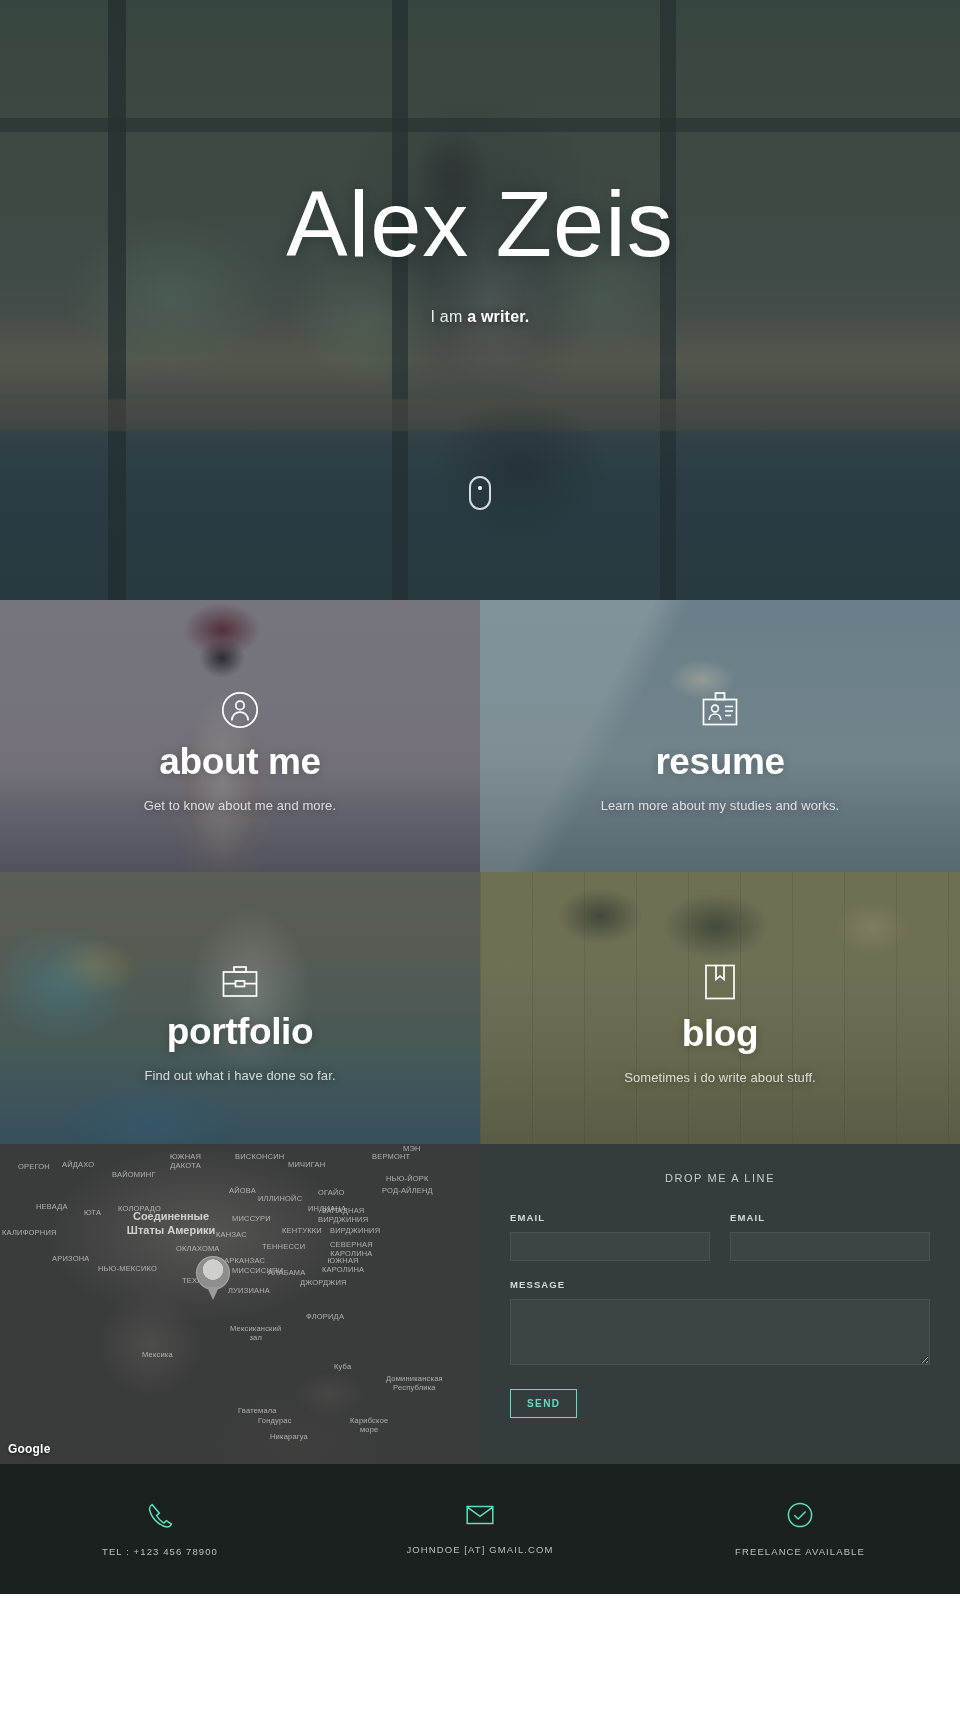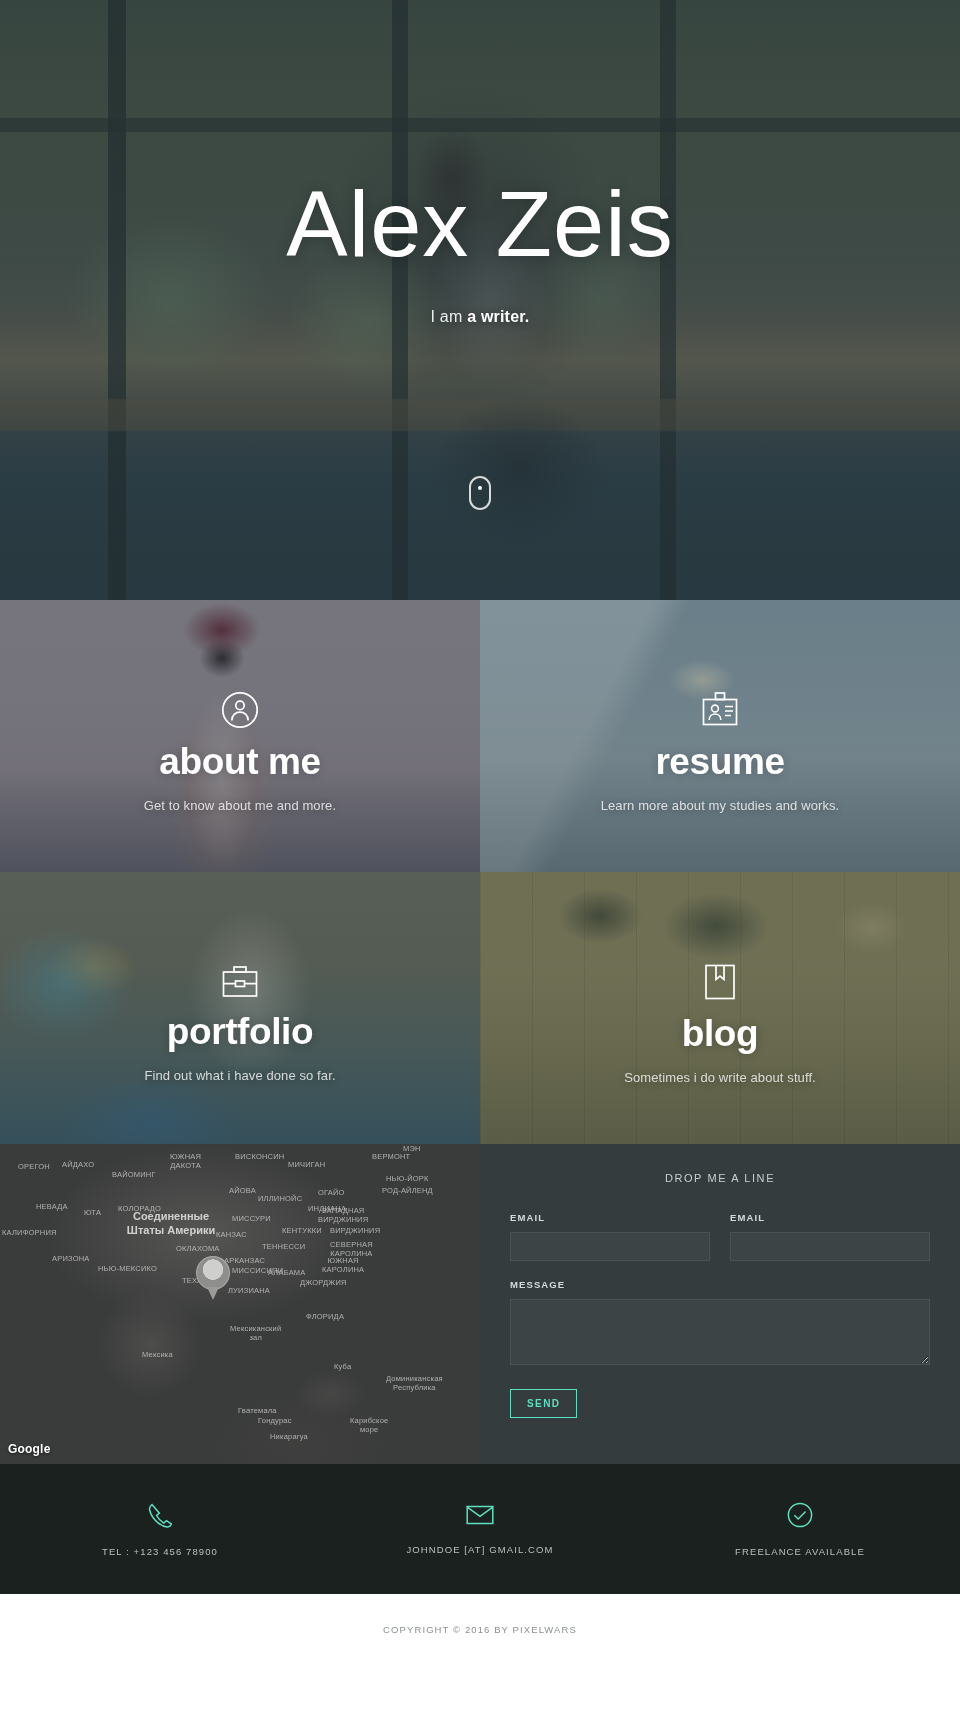--- a/index.html
+++ b/index.html
@@ -536,17 +536,14 @@
         <svg width="26" height="26" viewBox="0 0 26 26" fill="none">
           <circle cx="13" cy="13" r="11.6" stroke="#5ddfc0" stroke-width="1.5"></circle>
           <path d="M7.4 13.2l3.8 3.8 7.4-7.6" stroke="#5ddfc0" stroke-width="1.5" fill="none"></path>
         </svg>
       </span>
       <span class="txt">FREELANCE AVAILABLE</span>
     </div>
 
   </section>
 
-  <footer class="copyright">
-    <span>COPYRIGHT © 2016 BY PIXELWARS</span>
-  </footer>
 
 </div>
 
 </body></html>

